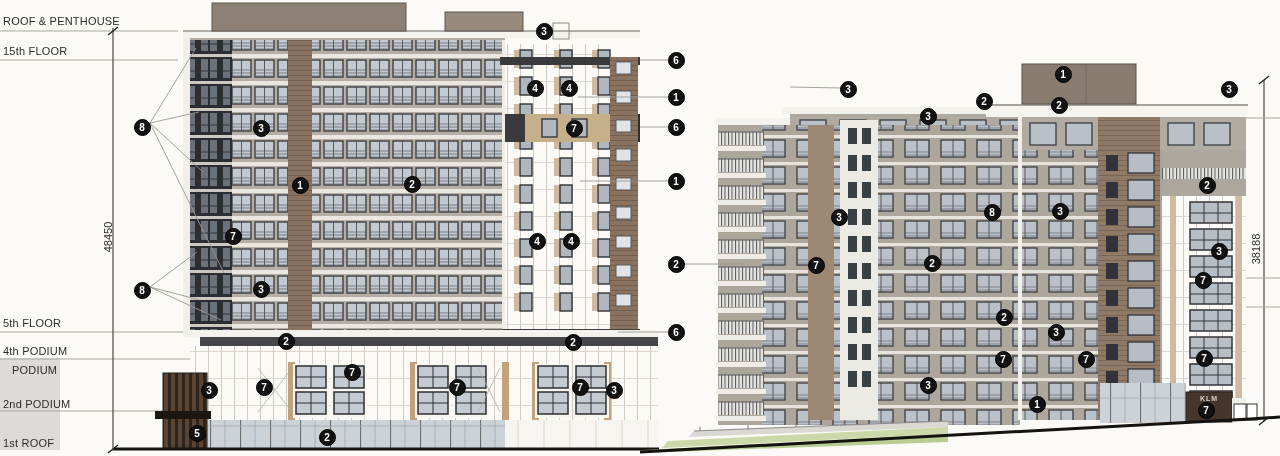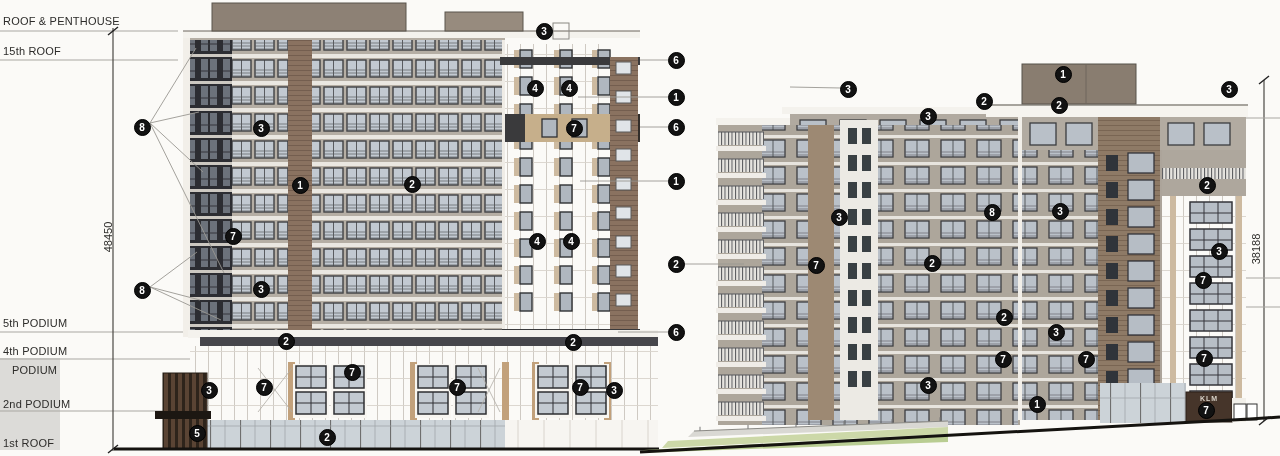--- a/index.html
+++ b/index.html
@@ -421,22 +421,22 @@
       <line x1="640" y1="60" x2="668" y2="60" stroke="#9a9792" stroke-width="0.9"></line>
       <line x1="578" y1="97" x2="668" y2="97" stroke="#9a9792" stroke-width="0.9"></line>
       <line x1="640" y1="127" x2="668" y2="127" stroke="#9a9792" stroke-width="0.9"></line>
       <line x1="580" y1="181" x2="668" y2="181" stroke="#9a9792" stroke-width="0.9"></line>
       <line x1="684" y1="264" x2="744" y2="264" stroke="#9a9792" stroke-width="0.9"></line>
       <line x1="618" y1="332" x2="668" y2="332" stroke="#9a9792" stroke-width="0.9"></line>
       <line x1="790" y1="87" x2="841" y2="88" stroke="#9a9792" stroke-width="0.9"></line>
     </svg>
 
   <span class="floor-label" style="top:15px">ROOF &amp; PENTHOUSE</span>
-  <span class="floor-label" style="top:45px">15th ROOF</span>
-  <span class="floor-label" style="top:317px">5th PODIUM</span>
+  <span class="floor-label" style="top:45px">15th FLOOR</span>
+  <span class="floor-label" style="top:317px">5th FLOOR</span>
   <span class="floor-label" style="top:345px">4th PODIUM</span>
   <span class="floor-label" style="top:364px;left:12px">PODIUM</span>
   <span class="floor-label" style="top:398px">2nd PODIUM</span>
   <span class="floor-label" style="top:437px">1st ROOF</span>
 
   <span class="dim" style="left:78px;top:231px">48450</span>
   <span class="dim" style="left:1226px;top:243px">38188</span>
 
   <span class="entry-sign">KLM</span>
 

